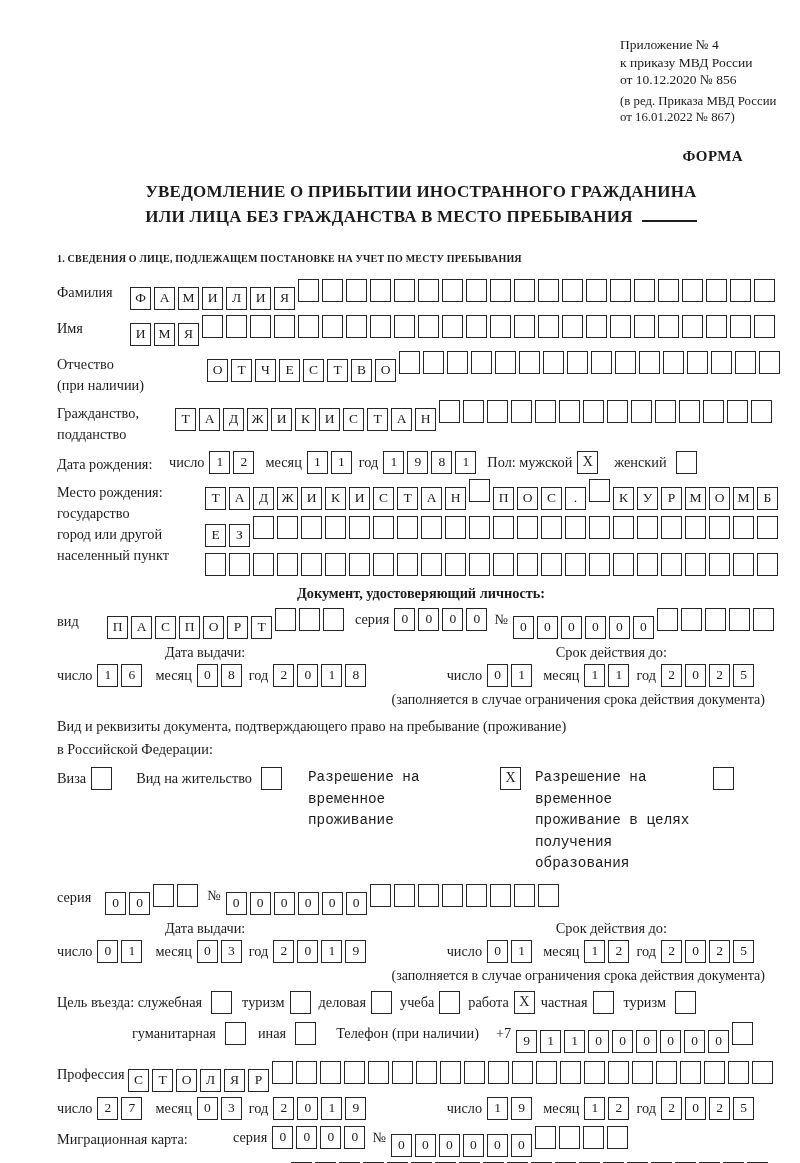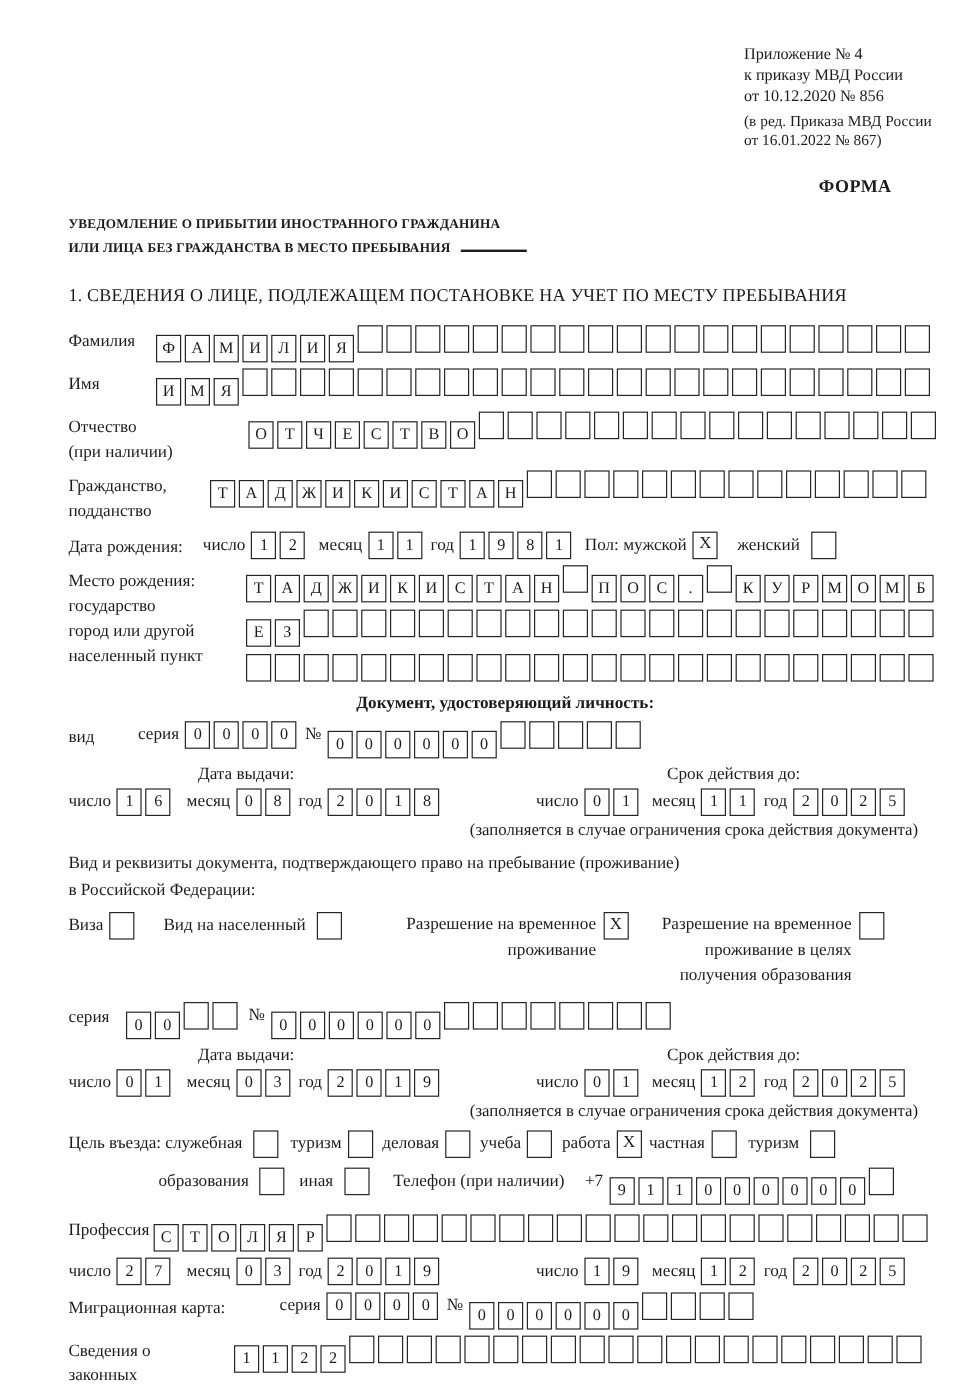--- a/index.html
+++ b/index.html
@@ -4,42 +4,42 @@
 <style>
   html,body{margin:0;padding:0;background:#ffffff;}
   body{width:800px;height:1163px;overflow:hidden;color:#1c1c1c;
        font-family:"Liberation Serif","DejaVu Serif",serif;}
   .page{box-sizing:border-box;width:800px;height:1163px;padding:36px 15px 0 57px;}
 
   
   .appendix{margin-left:563px;font-size:13.5px;line-height:1.3;}
   .amendment{margin-top:4px;font-size:12.8px;line-height:1.3;}
   .forma{font-weight:bold;font-size:15px;text-align:right;margin:22px 42px 0 0;letter-spacing:.4px;}
-  .title{font-weight:bold;font-size:11px;line-height:1.5;margin-top:14px;letter-spacing:.2px;}
+  .title{font-weight:bold;font-size:17px;text-align:center;line-height:1.5;margin-top:14px;letter-spacing:.2px;}
   .blank{display:inline-block;width:55px;height:13px;border-bottom:2px solid #1c1c1c;margin-left:9px;}
-  .sec1{font-weight:normal;font-size:15px;margin-top:23px;margin-bottom:15px;letter-spacing:.2px;}
+  .sec1{font-weight:bold;font-size:10px;margin-top:23px;margin-bottom:15px;letter-spacing:.2px;}
 
   
   .frow{display:flex;align-items:flex-start;margin-bottom:5px;font-size:14.3px;white-space:nowrap;}
   .flabel{flex:0 0 auto;padding-top:3px;line-height:1.45;}
   .dl{padding-top:3px;margin-right:5px;}
   .boxes{white-space:nowrap;flex:0 0 auto;}
   .cbox{display:inline-block;box-sizing:border-box;width:21px;height:23px;border:1.7px solid #262626;
         margin-right:3px;text-align:center;font-size:13.5px;line-height:20px;background:#fff;}
   .ckbox{display:inline-block;box-sizing:border-box;width:21px;height:23px;border:1.7px solid #262626;
         text-align:center;font-size:14px;line-height:20px;flex:0 0 auto;}
   .rowgap{display:block;margin-bottom:6px;}
   .doc-head{font-weight:bold;font-size:14.3px;text-align:center;margin:2px 0 6px 0;}
   .hdr2{display:flex;font-size:14.3px;margin:3px 0 3px 0;}
   .hdr2 .ha{margin-left:108px;}
   .hdr2 .hb{margin-left:auto;margin-right:118px;}
   .rg{display:inline-flex;margin-left:auto;margin-right:28px;align-items:flex-start;}
   .note{font-size:14px;text-align:right;margin:1px 20px 7px 0;}
   .para{font-size:14.3px;line-height:1.6;margin:3px 0 6px 0;}
-  .multi{display:inline-block;text-align:right;line-height:1.5;white-space:normal;}
+  .multi{display:inline-block;text-align:left;line-height:1.5;white-space:normal;font-family:Liberation Mono, monospace;}
 
   .ml4{margin-left:4px}.ml6{margin-left:6px}.ml8{margin-left:8px}.ml10{margin-left:10px}
   .ml12{margin-left:12px}.ml14{margin-left:14px}.ml16{margin-left:16px}.ml20{margin-left:20px}
   .ml24{margin-left:24px}.ml26{margin-left:26px}
 </style>
 </head>
 <body>
 
 <div class="page">
 
@@ -113,20 +113,21 @@
       <div class="boxes rowgap"><span class="cbox">Т</span><span class="cbox">А</span><span class="cbox">Д</span><span class="cbox">Ж</span><span class="cbox">И</span><span class="cbox">К</span><span class="cbox">И</span><span class="cbox">С</span><span class="cbox">Т</span><span class="cbox">А</span><span class="cbox">Н</span><span class="cbox"></span><span class="cbox">П</span><span class="cbox">О</span><span class="cbox">С</span><span class="cbox">.</span><span class="cbox"></span><span class="cbox">К</span><span class="cbox">У</span><span class="cbox">Р</span><span class="cbox">М</span><span class="cbox">О</span><span class="cbox">М</span><span class="cbox">Б</span></div>
       <div class="boxes rowgap"><span class="cbox">Е</span><span class="cbox">З</span><span class="cbox"></span><span class="cbox"></span><span class="cbox"></span><span class="cbox"></span><span class="cbox"></span><span class="cbox"></span><span class="cbox"></span><span class="cbox"></span><span class="cbox"></span><span class="cbox"></span><span class="cbox"></span><span class="cbox"></span><span class="cbox"></span><span class="cbox"></span><span class="cbox"></span><span class="cbox"></span><span class="cbox"></span><span class="cbox"></span><span class="cbox"></span><span class="cbox"></span><span class="cbox"></span><span class="cbox"></span></div>
       <div class="boxes"><span class="cbox"></span><span class="cbox"></span><span class="cbox"></span><span class="cbox"></span><span class="cbox"></span><span class="cbox"></span><span class="cbox"></span><span class="cbox"></span><span class="cbox"></span><span class="cbox"></span><span class="cbox"></span><span class="cbox"></span><span class="cbox"></span><span class="cbox"></span><span class="cbox"></span><span class="cbox"></span><span class="cbox"></span><span class="cbox"></span><span class="cbox"></span><span class="cbox"></span><span class="cbox"></span><span class="cbox"></span><span class="cbox"></span><span class="cbox"></span></div>
     </div>
   </div>
 
   <div class="doc-head">Документ, удостоверяющий личность:</div>
 
   <div class="frow">
     <span class="flabel" style="width:50px">вид</span>
+    <span class="boxes"><span class="cbox">П</span><span class="cbox">А</span><span class="cbox">С</span><span class="cbox">П</span><span class="cbox">О</span><span class="cbox">Р</span><span class="cbox">Т</span><span class="cbox"></span><span class="cbox"></span><span class="cbox"></span></span>
     <span class="dl ml8">серия</span>
     <span class="boxes"><span class="cbox">0</span><span class="cbox">0</span><span class="cbox">0</span><span class="cbox">0</span></span>
     <span class="dl ml4">№</span>
     <span class="boxes"><span class="cbox">0</span><span class="cbox">0</span><span class="cbox">0</span><span class="cbox">0</span><span class="cbox">0</span><span class="cbox">0</span><span class="cbox"></span><span class="cbox"></span><span class="cbox"></span><span class="cbox"></span><span class="cbox"></span></span>
   </div>
 
   <div class="hdr2">
     <span class="ha">Дата выдачи:</span>
     <span class="hb">Срок действия до:</span>
   </div>
@@ -149,21 +150,21 @@
   <div class="note">(заполняется в случае ограничения срока действия документа)</div>
 
   <div class="para">
     <div>Вид и реквизиты документа, подтверждающего право на пребывание (проживание)</div>
     <div>в Российской Федерации:</div>
   </div>
 
   <div class="frow">
     <span class="dl">Виза</span>
     <span class="ckbox"></span>
-    <span class="dl ml24">Вид на населенный</span>
+    <span class="dl ml24">Вид на жительство</span>
     <span class="ckbox ml4"></span>
     <span class="multi ml26" style="width:186px">
       <div>Разрешение на временное</div>
       <div>проживание</div>
     </span>
     <span class="ckbox ml6">X</span>
     <span class="multi ml14" style="width:172px">
       <div>Разрешение на временное</div>
       <div>проживание в целях</div>
       <div>получения образования</div>
@@ -211,21 +212,21 @@
     <span class="ckbox"></span>
     <span class="dl ml8">работа</span>
     <span class="ckbox">X</span>
     <span class="dl ml6">частная</span>
     <span class="ckbox"></span>
     <span class="dl ml10">туризм</span>
     <span class="ckbox ml4"></span>
   </div>
 
   <div class="frow" style="padding-left:75px;margin-top:8px">
-    <span class="dl">образования</span>
+    <span class="dl">гуманитарная</span>
     <span class="ckbox ml4"></span>
     <span class="dl ml12">иная</span>
     <span class="ckbox ml4"></span>
     <span class="dl ml20">Телефон (при наличии)</span>
     <span class="dl ml12">+7</span>
     <span class="boxes"><span class="cbox">9</span><span class="cbox">1</span><span class="cbox">1</span><span class="cbox">0</span><span class="cbox">0</span><span class="cbox">0</span><span class="cbox">0</span><span class="cbox">0</span><span class="cbox">0</span><span class="cbox"></span></span>
   </div>
 
   <div class="frow" style="margin-top:8px">
     <span class="flabel" style="width:71px">Профессия</span>

